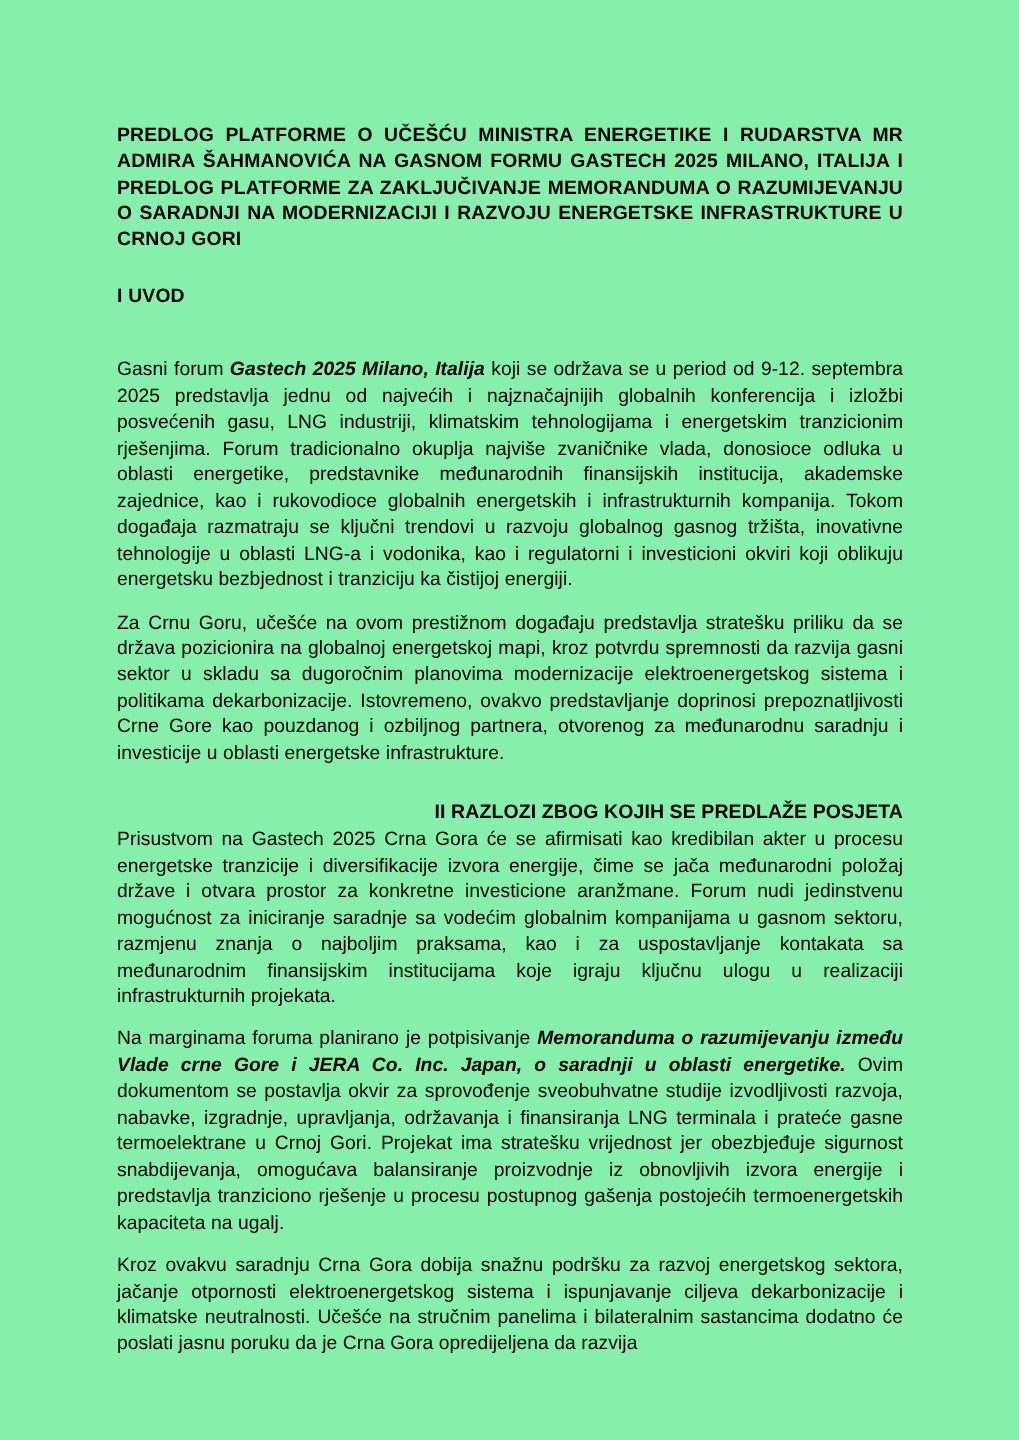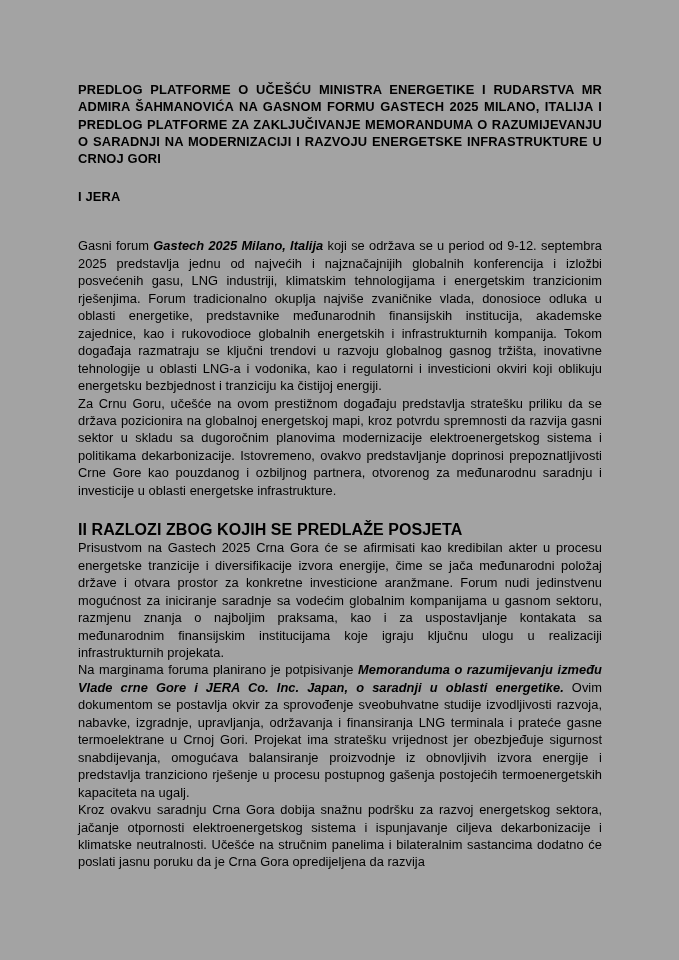--- a/index.html
+++ b/index.html
@@ -14,21 +14,21 @@
     overflow: hidden;
     font-family: "Liberation Sans", sans-serif;
     color: #000000;
     -webkit-font-smoothing: antialiased;
   }
 
   .page {
     position: relative;
     width: 679px;
     height: 960px;
-    background: #a3a3a3;
+    background: #86efac;
     box-sizing: border-box;
   }
 
   .content {
     position: absolute;
     left: 78px;
     top: 81px;
     width: 524px;
   }
 
@@ -46,38 +46,40 @@
 
   
   .heading-1 {
     font-size: 12.9px;
     font-weight: bold;
     line-height: 17px;
     margin: 20px 0 0 0;
     letter-spacing: 0.01em;
   }
   .heading-2 {
-    font-size: 16px;
+    font-size: 13px;
     font-weight: bold;
     line-height: 18px;
     margin: 22px 0 0 0;
     letter-spacing: 0.005em;
+    text-align: right;
   }
 
   
   .para {
     font-size: 12.85px;
     line-height: 17.45px;
     text-align: justify;
     text-align-last: left;
     margin: 0 0 0 0;
     letter-spacing: 0.003em;
     word-spacing: 0.004em;
   }
   .para + .para {
+    margin-top: 11px;
   }
   .heading-1 + .para {
     margin-top: 32px;
   }
   .heading-2 + .para {
   }
   .doc-title + .heading-1 {
     margin-top: 21px;
   }
 
@@ -87,21 +89,21 @@
   }
 </style>
 </head>
 <body>
 
 <div class="page">
   <div class="content">
 
     <h1 class="doc-title">PREDLOG PLATFORME O UČEŠĆU MINISTRA ENERGETIKE I RUDARSTVA MR ADMIRA ŠAHMANOVIĆA NA GASNOM FORMU GASTECH 2025 MILANO, ITALIJA I PREDLOG PLATFORME ZA ZAKLJUČIVANJE MEMORANDUMA O RAZUMIJEVANJU O SARADNJI NA MODERNIZACIJI I RAZVOJU ENERGETSKE INFRASTRUKTURE U CRNOJ GORI</h1>
 
-    <h2 class="heading-1">I JERA</h2>
+    <h2 class="heading-1">I UVOD</h2>
 
     <p class="para"><span>Gasni forum </span><span class="bi">Gastech 2025 Milano, Italija</span><span> koji se održava se u period od 9-12. septembra 2025 predstavlja jednu od najvećih i najznačajnijih globalnih konferencija i izložbi posvećenih gasu, LNG industriji, klimatskim tehnologijama i energetskim tranzicionim rješenjima. Forum tradicionalno okuplja najviše zvaničnike vlada, donosioce odluka u oblasti energetike, predstavnike međunarodnih finansijskih institucija, akademske zajednice, kao i rukovodioce globalnih energetskih i infrastrukturnih kompanija. Tokom događaja razmatraju se ključni trendovi u razvoju globalnog gasnog tržišta, inovativne tehnologije u oblasti LNG-a i vodonika, kao i regulatorni i investicioni okviri koji oblikuju energetsku bezbjednost i tranziciju ka čistijoj energiji.</span></p>
 
     <p class="para">Za Crnu Goru, učešće na ovom prestižnom događaju predstavlja stratešku priliku da se država pozicionira na globalnoj energetskoj mapi, kroz potvrdu spremnosti da razvija gasni sektor u skladu sa dugoročnim planovima modernizacije elektroenergetskog sistema i politikama dekarbonizacije. Istovremeno, ovakvo predstavljanje doprinosi prepoznatljivosti Crne Gore kao pouzdanog i ozbiljnog partnera, otvorenog za međunarodnu saradnju i investicije u oblasti energetske infrastrukture.</p>
 
     <h2 class="heading-2">II RAZLOZI ZBOG KOJIH SE PREDLAŽE POSJETA</h2>
 
     <p class="para">Prisustvom na Gastech 2025 Crna Gora će se afirmisati kao kredibilan akter u procesu energetske tranzicije i diversifikacije izvora energije, čime se jača međunarodni položaj države i otvara prostor za konkretne investicione aranžmane. Forum nudi jedinstvenu mogućnost za iniciranje saradnje sa vodećim globalnim kompanijama u gasnom sektoru, razmjenu znanja o najboljim praksama, kao i za uspostavljanje kontakata sa međunarodnim finansijskim institucijama koje igraju ključnu ulogu u realizaciji infrastrukturnih projekata.</p>
 
     <p class="para"><span>Na marginama foruma planirano je potpisivanje </span><span class="bi">Memoranduma o razumijevanju između Vlade crne Gore i JERA Co. Inc. Japan, o saradnji u oblasti energetike.</span><span> Ovim dokumentom se postavlja okvir za sprovođenje sveobuhvatne studije izvodljivosti razvoja, nabavke, izgradnje, upravljanja, održavanja i finansiranja LNG terminala i prateće gasne termoelektrane u Crnoj Gori. Projekat ima stratešku vrijednost jer obezbjeđuje sigurnost snabdijevanja, omogućava balansiranje proizvodnje iz obnovljivih izvora energije i predstavlja tranziciono rješenje u procesu postupnog gašenja postojećih termoenergetskih kapaciteta na ugalj.</span></p>

